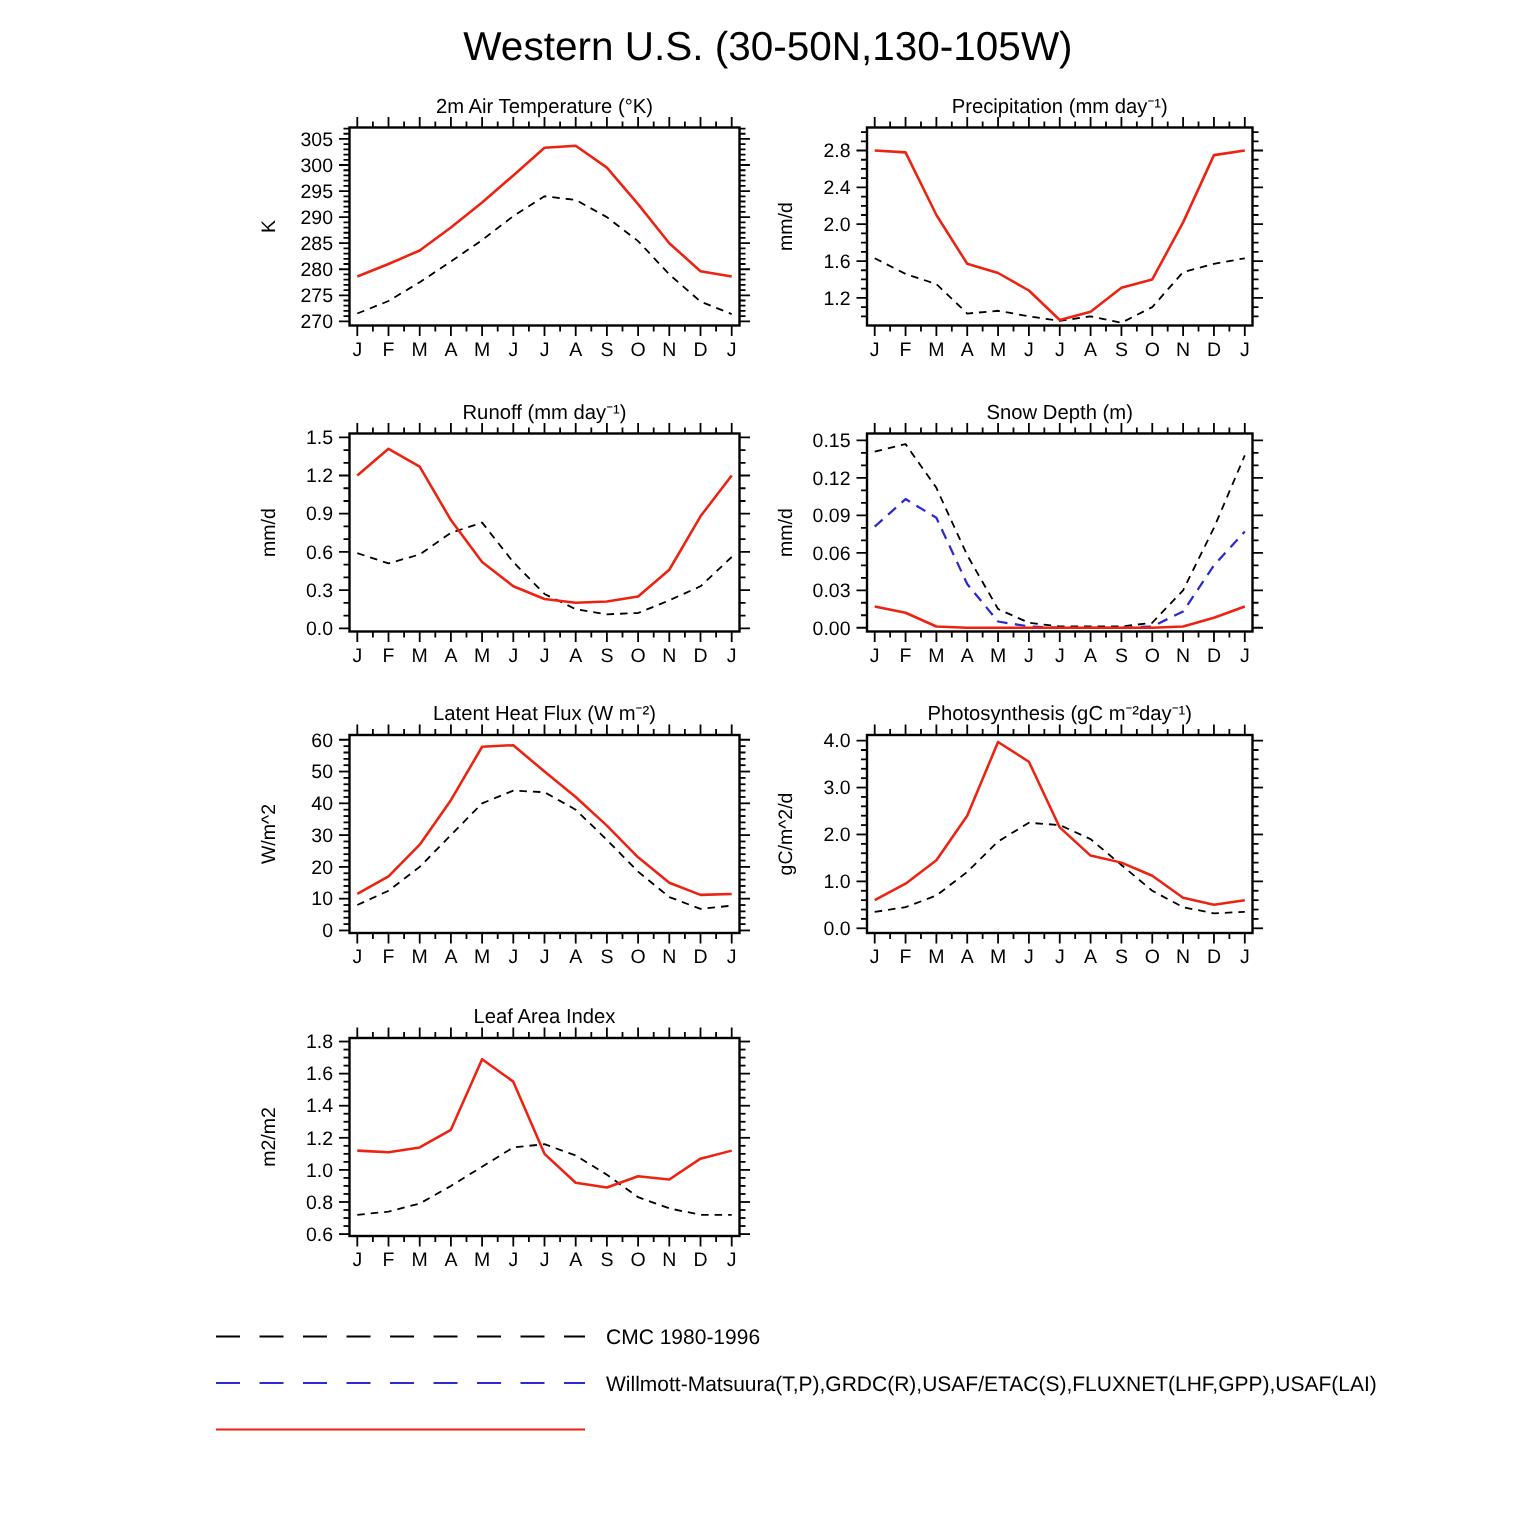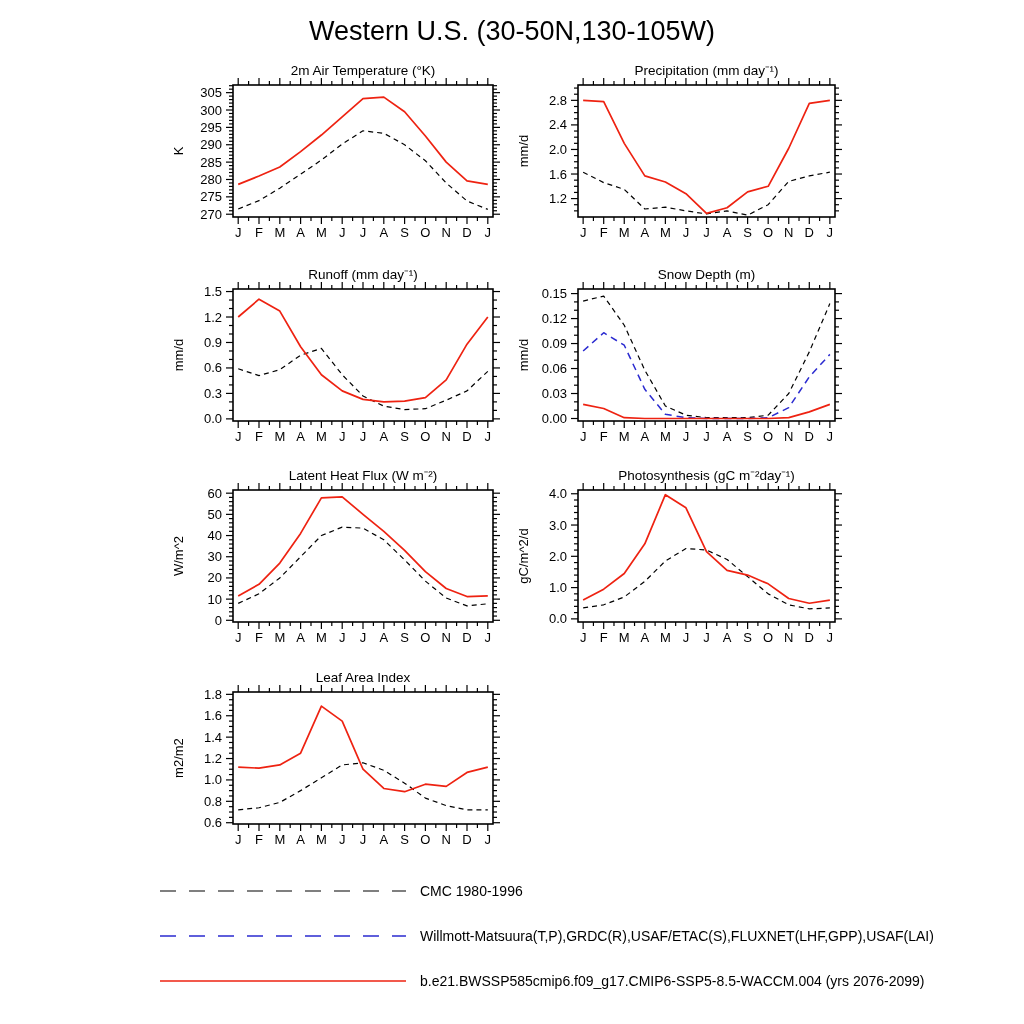--- a/index.html
+++ b/index.html
@@ -6,21 +6,21 @@
   .page{position:relative;width:1024px;height:1024px;background:#ffffff;overflow:hidden;
         font-family:"Liberation Sans", sans-serif;color:#000;}
   .main-title{position:absolute;left:0;top:16px;width:1024px;text-align:center;
         font-size:27px;font-weight:400;letter-spacing:0px;}
   .chart{position:absolute;}
   svg text{font-family:"Liberation Sans", sans-serif;fill:#000;}
   .ctitle{font-size:13.5px;}
   .ticklab{font-size:13px;}
   .monthlab{font-size:13px;}
   .ylab{font-size:13px;}
-  .legend{position:absolute;left:158px;top:882px;display:flex;flex-direction:column;gap:28px;}
+  .legend{position:absolute;left:142px;top:882px;display:flex;flex-direction:column;gap:14px;}
   .legend-row{display:flex;align-items:center;height:17px;}
   .legend-sample{flex:0 0 auto;}
   .legend-label{margin-left:12px;font-size:14px;white-space:nowrap;}
 </style>
 </head>
 <body>
 
 <div class="page">
   <div class="main-title">Western U.S. (30-50N,130-105W)</div>
 
@@ -922,16 +922,15 @@
     <div class="legend-row">
       <svg class="legend-sample" width="250" height="12">
         <line x1="2" y1="6" x2="248" y2="6" stroke-width="1.4" stroke-dasharray="16,13" stroke="#2b2bd0"></line>
       </svg>
       <span class="legend-label">Willmott-Matsuura(T,P),GRDC(R),USAF/ETAC(S),FLUXNET(LHF,GPP),USAF(LAI)</span>
     </div>
     <div class="legend-row">
       <svg class="legend-sample" width="250" height="12">
         <line x1="2" y1="6" x2="248" y2="6" stroke-width="1.4" stroke="#ee2211"></line>
       </svg>
-      <span class="legend-label">b.e21.BWSSP585cmip6.f09_g17.CMIP6-SSP5-8.5-WACCM.004 (yrs 2076-2099)</span>
     </div>
   </div>
 </div>
 
 </body></html>

